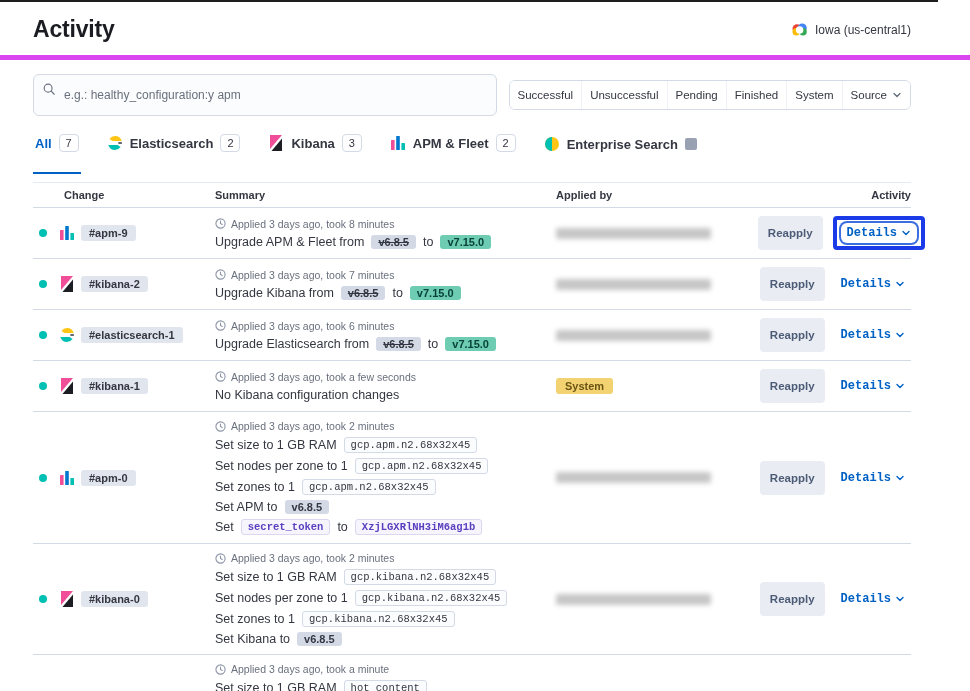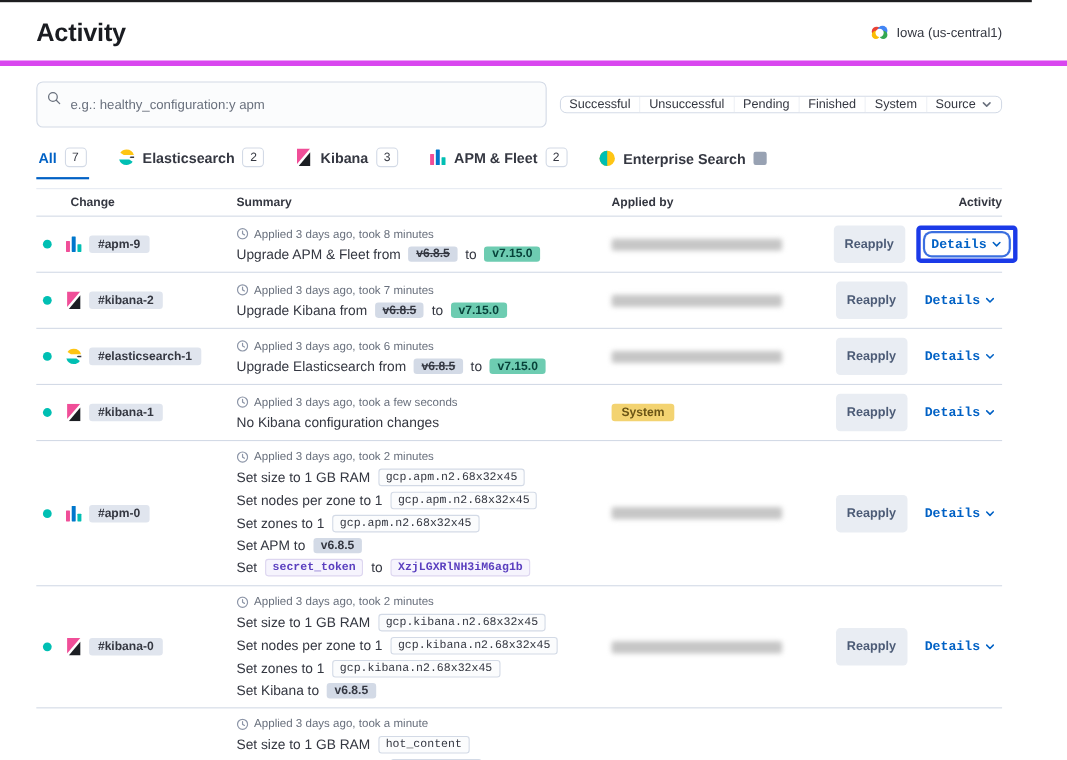--- a/index.html
+++ b/index.html
@@ -20,30 +20,30 @@
   .content { padding: 0 59px 0 33px; }
 
   
   .toolbar { display: flex; align-items: center; margin-top: 14px; }
   .searchbox { position: relative; flex: 1; max-width: 548px; margin-right: 12px; }
   .searchbox input { width: 100%; height: 42px; border: 1px solid #d3dae6; border-radius: 6px;
     background: #fbfcfd; padding: 0 10px 0 30px; font-size: 12px; color: #343741; font-family: inherit; outline: none; }
   .searchbox input::placeholder { color: #69707d; }
   .search-icon { position: absolute; left: 9px; top: 8px; line-height: 0; }
   .filter-group { display: flex; align-items: stretch; margin-left: auto; border: 1px solid #d3dae6;
-    border-radius: 6px; overflow: hidden; height: 16px; background: #fff; }
+    border-radius: 6px; overflow: hidden; height: 30px; background: #fff; }
   .filter-item { display: flex; align-items: center; gap: 5px; padding: 0 8px; font-size: 11.5px;
     color: #343741; background: #fff; border: none; border-left: 1px solid #eef1f6;
     font-family: inherit; cursor: pointer; white-space: nowrap; }
   .filter-item:first-child { border-left: none; }
   .filter-item .chev { color: #69707d; line-height: 0; }
 
   
   .tabs { display: flex; gap: 24px; margin-top: 12px; align-items: flex-end; }
-  .tab { display: flex; align-items: center; gap: 7px; padding: 6px 2px 9px; background: none;
+  .tab { display: flex; align-items: center; gap: 7px; padding: 6px 2px 20px; background: none;
     border: none; font-family: inherit; font-size: 13px; font-weight: 600; color: #343741;
     cursor: pointer; border-bottom: 2px solid transparent; }
   .tab.active { color: var(--accent, #0061c5); border-bottom-color: var(--accent, #0061c5); }
   .tab-icon { line-height: 0; width: 16px; height: 16px; }
   .tab-count { min-width: 20px; height: 18px; display: inline-flex; align-items: center; justify-content: center;
     border: 1px solid #d3dae6; border-radius: 4px; font-size: 11px; font-weight: 400; color: #343741;
     padding: 0 4px; background: #fff; }
   .tab-count.block { width: 12px; min-width: 12px; height: 12px; background: #98a2b3; border: none; border-radius: 2px; padding: 0; }
 
   

